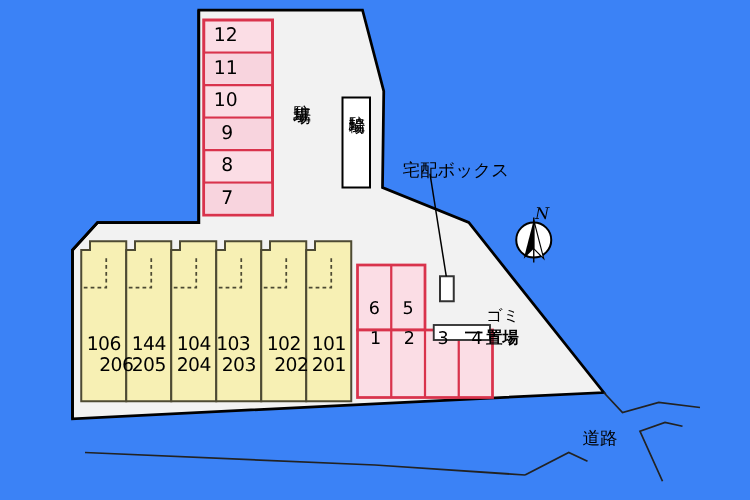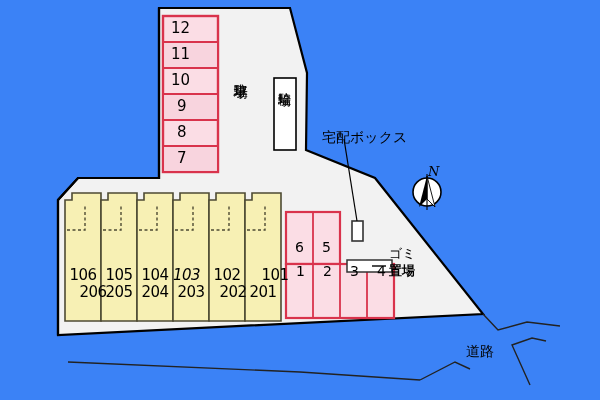--- a/index.html
+++ b/index.html
@@ -147,29 +147,29 @@
 
   <div class="lbl callout" style="left:322px; top:130px;">宅配ボックス</div>
 
   <div class="lbl two-line" style="left:389px; top:247px;">ゴミ</div>
   <div class="lbl two-line" style="left:389px; top:264px;font-weight:bold;">置場</div>
 
   <div class="lbl compass-n" style="left:428px; top:165px;">N</div>
 
   <div class="lbl unit-num" style="left:65px; top:268px; width:36px;">106</div>
   <div class="lbl unit-num" style="left:65px; top:285px; width:56px;">206</div>
-  <div class="lbl unit-num" style="left:101px; top:268px; width:36px;">105</div>
+  <div class="lbl unit-num" style="left:101px; top:268px; width:36px;">144</div>
   <div class="lbl unit-num" style="left:101px; top:285px; width:36px;">205</div>
   <div class="lbl unit-num" style="left:137px; top:268px; width:36px;">104</div>
   <div class="lbl unit-num" style="left:137px; top:285px; width:36px;">204</div>
-  <div class="lbl unit-num" style="left:173px; top:268px; width:20px;font-style:italic;">103</div>
+  <div class="lbl unit-num" style="left:173px; top:268px; width:20px;">103</div>
   <div class="lbl unit-num" style="left:173px; top:285px; width:36px;">203</div>
   <div class="lbl unit-num" style="left:209px; top:268px; width:36px;">102</div>
   <div class="lbl unit-num" style="left:209px; top:285px; width:48px;">202</div>
-  <div class="lbl unit-num" style="left:245px; top:268px; width:36px;padding-left:12px;">101</div>
+  <div class="lbl unit-num" style="left:245px; top:268px; width:36px;">101</div>
   <div class="lbl unit-num" style="left:245px; top:285px; width:36px;">201</div>
 
   <div class="lbl small-stall" style="left:295px; top:240px;">6</div>
   <div class="lbl small-stall" style="left:322px; top:240px;">5</div>
   <div class="lbl small-stall" style="left:296px; top:264px;">1</div>
   <div class="lbl small-stall" style="left:323px; top:264px;">2</div>
   <div class="lbl small-stall" style="left:350px; top:264px;">3</div>
   <div class="lbl small-stall" style="left:377px; top:264px;">4</div>
 
   <div class="lbl road-lbl" style="left:466px; top:344px;">道路</div>

